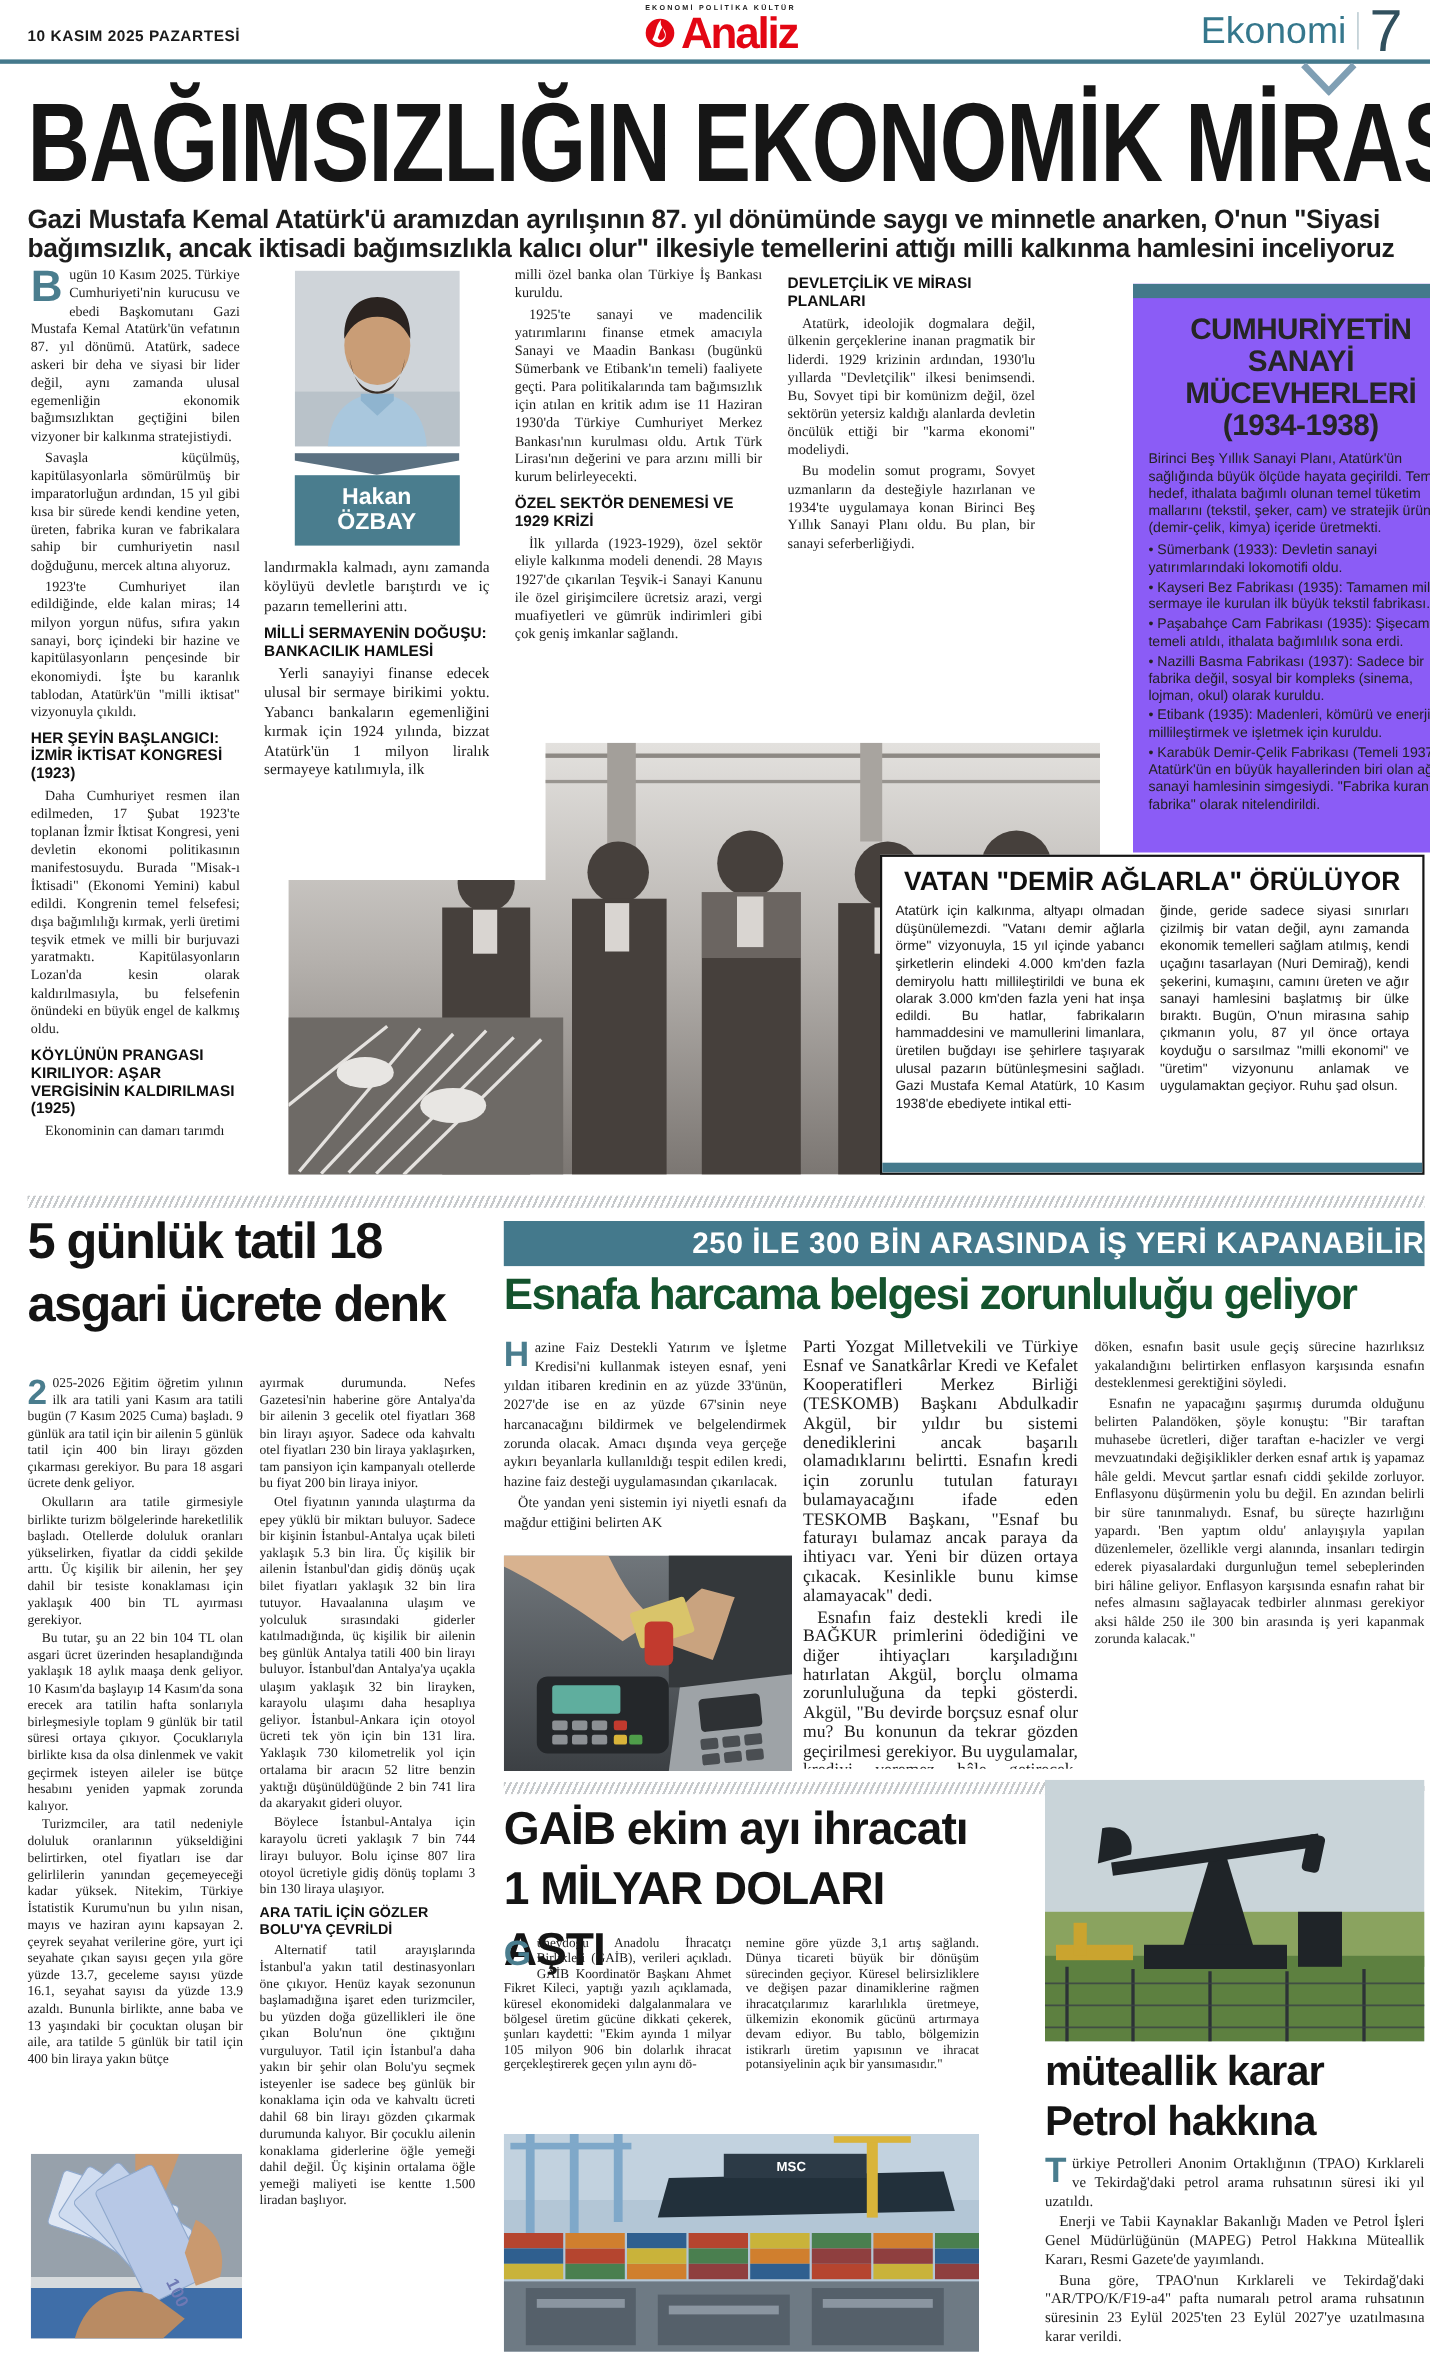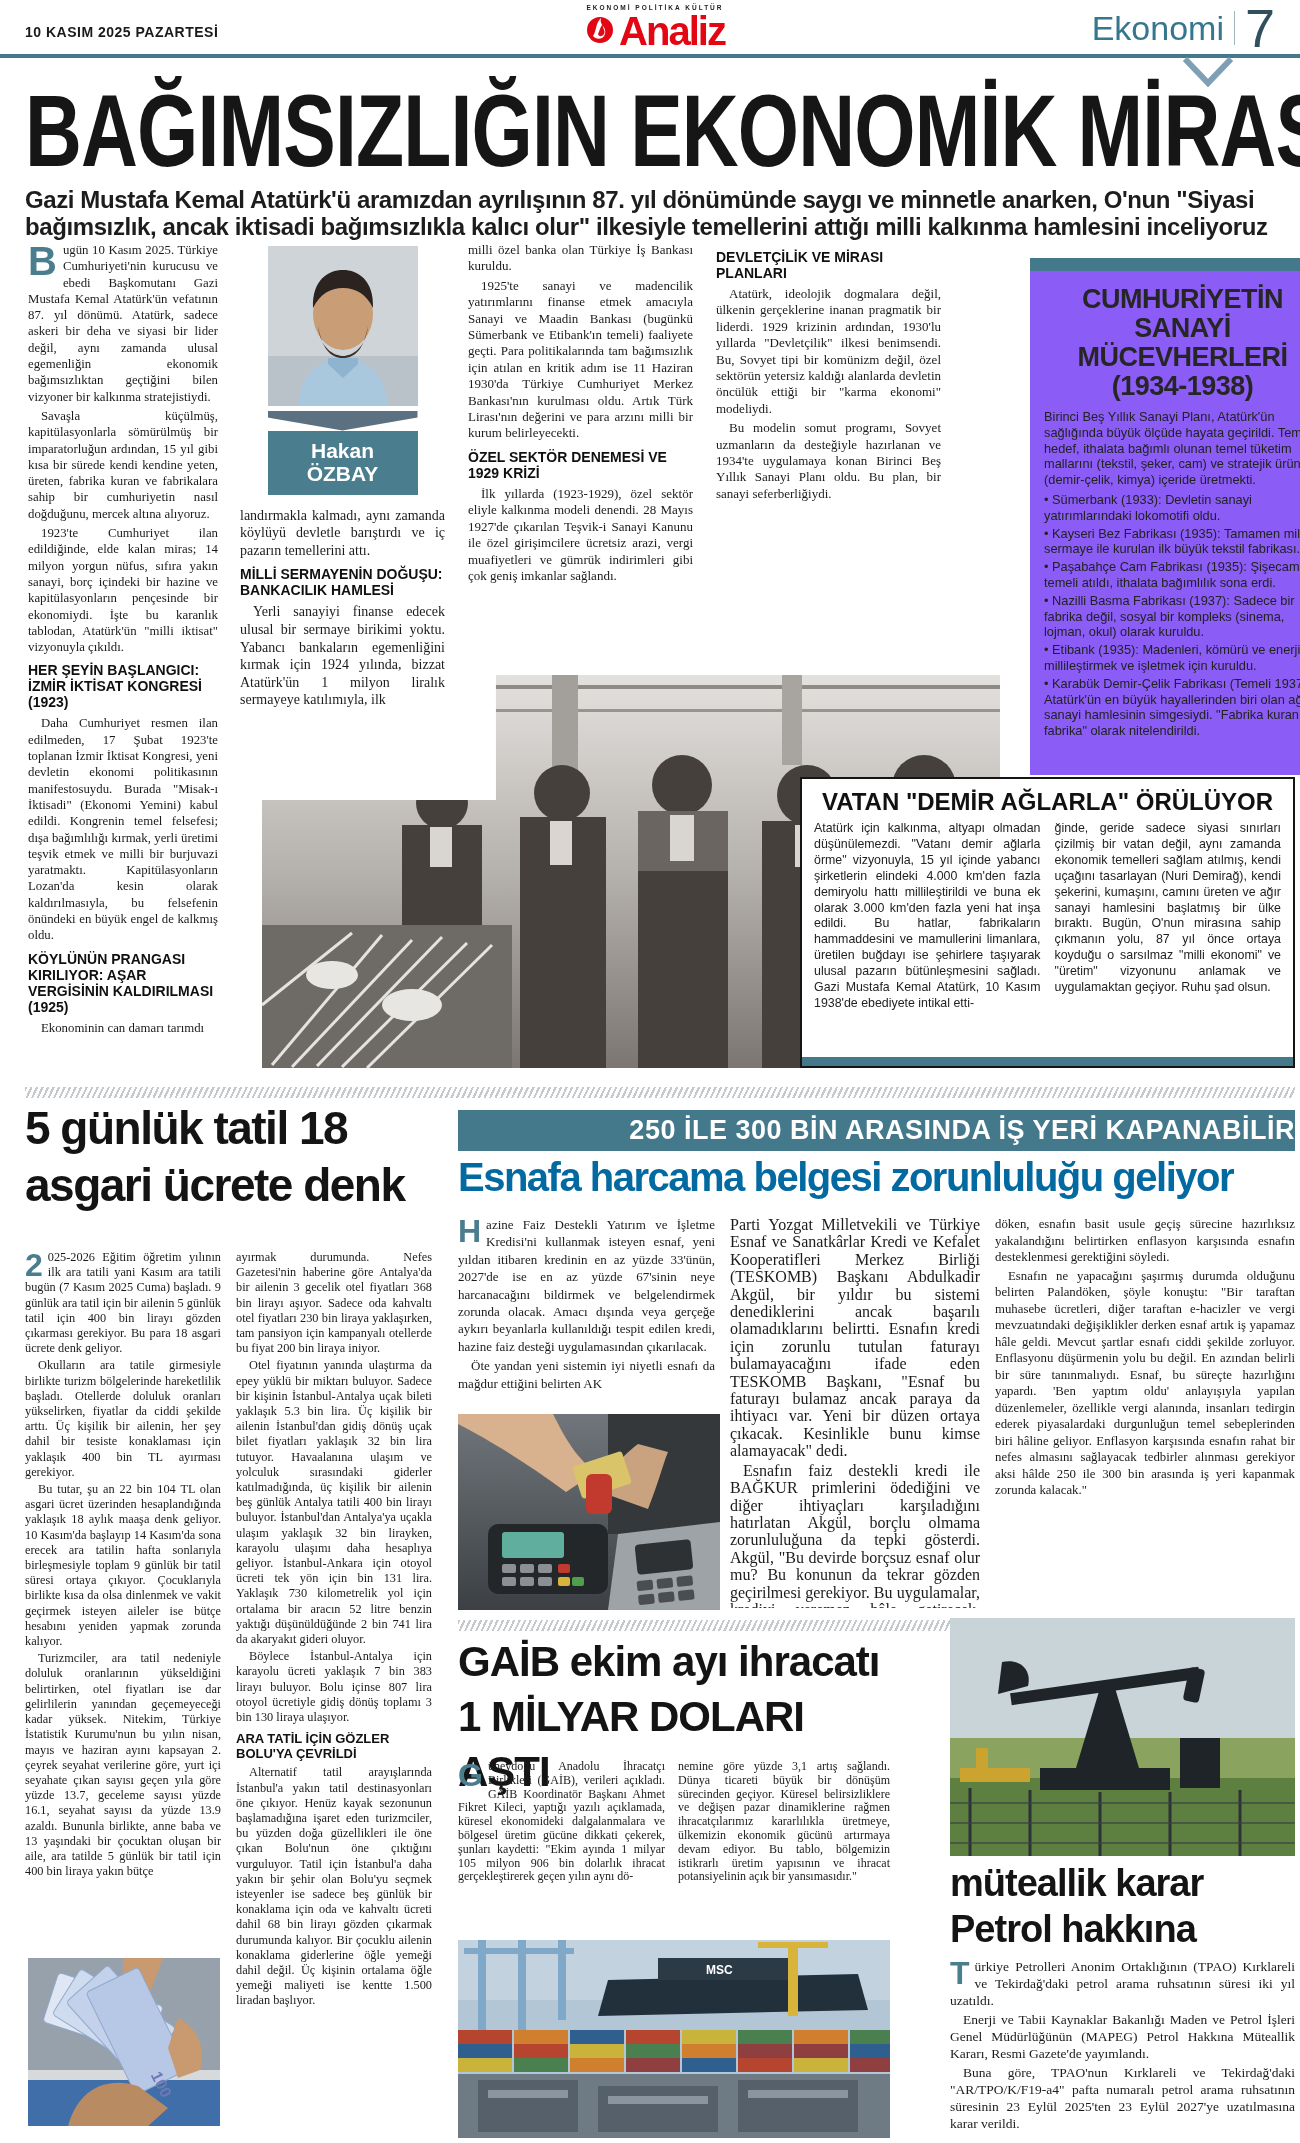--- a/index.html
+++ b/index.html
@@ -71,21 +71,21 @@
   .bcol p{margin:0 0 2px}
   .t1{left:25px;top:1250px;width:196px;height:702px;font-size:12.3px;line-height:15.2px}
   .t2{left:236px;top:1250px;width:196px;height:888px;font-size:12.3px;line-height:15.2px}
   .subh2{font:bold 13px/15px "Liberation Sans",sans-serif;color:#111;margin:6px 0 4px;text-align:left}
   .money{left:28px;top:1958px;width:192px;height:168px}
 
   
   .banner{left:458px;top:1110px;width:837px;height:41px;background:#44798c;color:#fff;
           font:bold 27px/41px "Liberation Sans",sans-serif;text-align:right;letter-spacing:.5px}
   .esnafh{left:458px;top:1155px;width:840px;font:bold 40px/44px "Liberation Sans",sans-serif;
-          color:#0369a1;letter-spacing:-1.5px}
+          color:#14532d;letter-spacing:-1.5px}
   .e1{left:458px;top:1216px;width:257px;height:194px;font-size:13px;line-height:17.4px}
   .e2{left:730px;top:1216px;width:250px;height:392px;font-size:16px;line-height:17.4px}
   .e3{left:995px;top:1216px;width:300px;height:400px;font-size:12.8px;line-height:16.5px}
   .pos{left:458px;top:1414px;width:262px;height:196px}
   .hatch2{left:458px;top:1620px;width:837px}
   .hatch1{left:25px;top:1087px;width:1270px}
 
   
   .gaibh{left:458px;top:1634px;width:445px;font:bold 42px/55px "Liberation Sans",sans-serif;
          color:#141414;letter-spacing:-1px}
@@ -285,21 +285,21 @@
     </g>
     <text x="128" y="120" font-family="Liberation Sans, sans-serif" font-size="16" font-weight="bold" fill="#6f79b4" transform="rotate(64 128 114)">100</text>
     <path d="M40 168 C50 130 80 118 110 128 L140 150 L120 168 Z" fill="#b98b63"></path>
     <path d="M150 60 C170 70 178 90 172 112 L150 120 L140 90 Z" fill="#c9996f"></path>
   </svg>
 </div>
 
 <div class="abs bcol t2">
   <p>ayırmak durumunda. Nefes Gazetesi'nin haberine göre Antalya'da bir ailenin 3 gecelik otel fiyatları 368 bin lirayı aşıyor. Sadece oda kahvaltı otel fiyatları 230 bin liraya yaklaşırken, tam pansiyon için kampanyalı otellerde bu fiyat 200 bin liraya iniyor.</p>
   <p class="ind">Otel fiyatının yanında ulaştırma da epey yüklü bir miktarı buluyor. Sadece bir kişinin İstanbul-Antalya uçak bileti yaklaşık 5.3 bin lira. Üç kişilik bir ailenin İstanbul'dan gidiş dönüş uçak bilet fiyatları yaklaşık 32 bin lira tutuyor. Havaalanına ulaşım ve yolculuk sırasındaki giderler katılmadığında, üç kişilik bir ailenin beş günlük Antalya tatili 400 bin lirayı buluyor. İstanbul'dan Antalya'ya uçakla ulaşım yaklaşık 32 bin lirayken, karayolu ulaşımı daha hesaplıya geliyor. İstanbul-Ankara için otoyol ücreti tek yön için bin 131 lira. Yaklaşık 730 kilometrelik yol için ortalama bir aracın 52 litre benzin yaktığı düşünüldüğünde 2 bin 741 lira da akaryakıt gideri oluyor.</p>
-  <p class="ind">Böylece İstanbul-Antalya için karayolu ücreti yaklaşık 7 bin 383 lirayı buluyor. Bolu içinse 807 lira otoyol ücretiyle gidiş dönüş toplamı 3 bin 130 liraya ulaşıyor.</p>
+  <p class="ind">Böylece İstanbul-Antalya için karayolu ücreti yaklaşık 7 bin 744 lirayı buluyor. Bolu içinse 807 lira otoyol ücretiyle gidiş dönüş toplamı 3 bin 130 liraya ulaşıyor.</p>
   <div class="subh2">ARA TATİL İÇİN GÖZLER BOLU'YA ÇEVRİLDİ</div>
   <p class="ind">Alternatif tatil arayışlarında İstanbul'a yakın tatil destinasyonları öne çıkıyor. Henüz kayak sezonunun başlamadığına işaret eden turizmciler, bu yüzden doğa güzellikleri ile öne çıkan Bolu'nun öne çıktığını vurguluyor. Tatil için İstanbul'a daha yakın bir şehir olan Bolu'yu seçmek isteyenler ise sadece beş günlük bir konaklama için oda ve kahvaltı ücreti dahil 68 bin lirayı gözden çıkarmak durumunda kalıyor. Bir çocuklu ailenin konaklama giderlerine öğle yemeği dahil değil. Üç kişinin ortalama öğle yemeği maliyeti ise kentte 1.500 liradan başlıyor.</p>
 </div>
 
 <div class="abs banner">250 İLE 300 BİN ARASINDA İŞ YERİ KAPANABİLİR</div>
 <div class="abs esnafh">Esnafa harcama belgesi zorunluluğu geliyor</div>
 
 <div class="abs bcol e1">
   <p><span class="dropcap small">H</span><span>azine Faiz Destekli Yatırım ve İşletme Kredisi'ni kullanmak isteyen esnaf, yeni yıldan itibaren kredinin en az yüzde 33'ünün, 2027'de ise en az yüzde 67'sinin neye harcanacağını bildirmek ve belgelendirmek zorunda olacak. Amacı dışında veya gerçeğe aykırı beyanlarla kullanıldığı tespit edilen kredi, hazine faiz desteği uygulamasından çıkarılacak.</span></p>
   <p class="ind">Öte yandan yeni sistemin iyi niyetli esnafı da mağdur ettiğini belirten AK</p>

